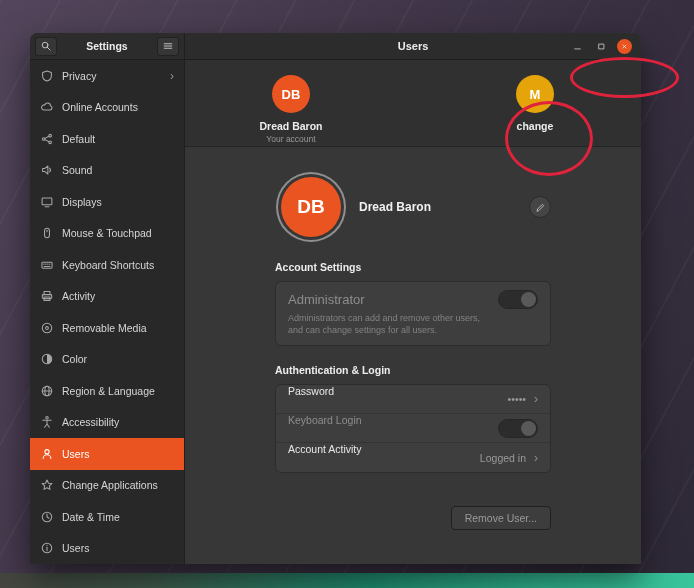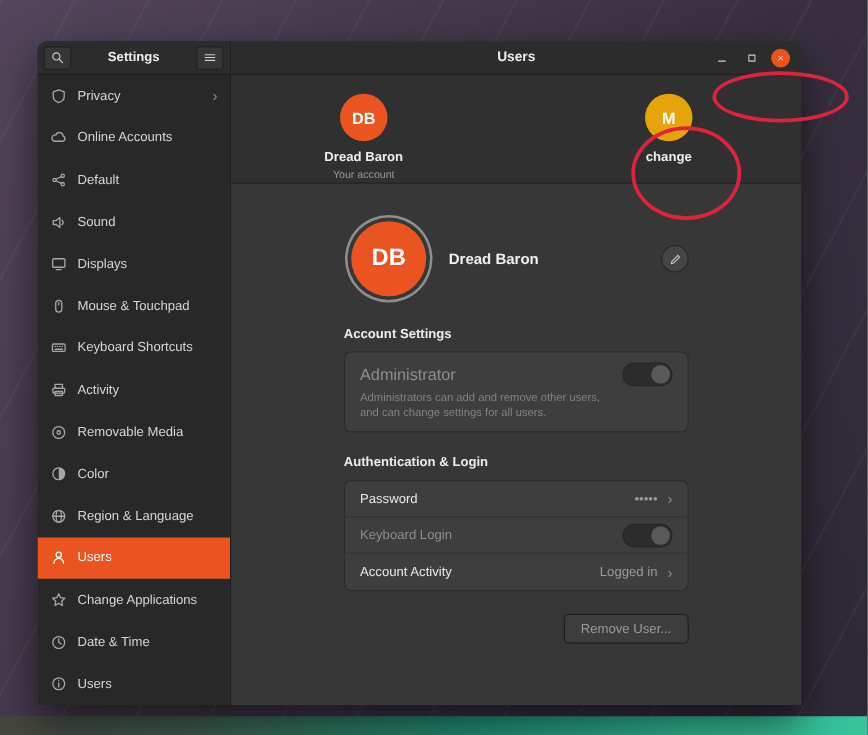--- a/index.html
+++ b/index.html
@@ -82,28 +82,28 @@
   .admin-row{display:flex;align-items:center;justify-content:space-between;}
   .dim{color:#8d8d8d;font-size:13px;}
   .desc{font-size:9px;color:#828282;margin:3px 0 0;width:208px;line-height:1.35;}
 
   .toggle{width:40px;height:19px;border-radius:10px;background:#2a2a2a;border:1px solid #222;
     position:relative;display:inline-block;flex:none;}
   .toggle .knob{position:absolute;top:1px;right:1px;width:15px;height:15px;border-radius:50%;background:#5e5e5e;}
   .toggle.disabled{opacity:.85;}
 
   .auth-card{margin-bottom:16px;}
-  .arow{height:29px;display:flex;align-items:center;padding:0 12px;border-bottom:1px solid #343434;}
+  .arow{height:29px;display:flex;padding:0 12px;border-bottom:1px solid #343434;}
   .arow:last-child{border-bottom:none;}
   .alabel{font-size:10.5px;color:#e8e8e8;}
   .alabel.dim{color:#8d8d8d;}
   .aright{margin-left:auto;display:flex;align-items:center;gap:8px;color:#9a9a9a;font-size:10.5px;}
   .aright .chev{margin-left:0;}
 
-  .remove-row{display:flex;justify-content:flex-end;margin-top:18px;}
+  .remove-row{display:flex;justify-content:flex-end;margin-top:33px;}
   .remove-row .btn{color:#9a9a9a;}
 
   .svg svg{width:100%;height:100%;display:block;fill:none;stroke:currentColor;
     stroke-width:1.2;stroke-linecap:round;stroke-linejoin:round;}
   .svg{display:inline-block;}
   .icon-btn .svg{width:12px;height:12px;}
 
   .annot{position:absolute;border:3px solid var(--annot);border-radius:50%;z-index:50;pointer-events:none;}
   #annot-unlock{left:570px;top:57px;width:109px;height:41px;}
   #annot-mumbly{left:505px;top:101px;width:88px;height:75px;}
@@ -238,20 +238,29 @@
         </div>
         <div class="side-item">
           <span class="svg sicon">
             <svg viewBox="0 0 16 16" aria-hidden="true">
               <circle cx="8" cy="8" r="5.4"></circle>
               <ellipse cx="8" cy="8" rx="2.4" ry="5.4"></ellipse>
               <line x1="2.6" y1="8" x2="13.4" y2="8"></line>
             </svg>
           </span>
           <span class="slabel">Region &amp; Language</span>
+        </div>
+        <div class="side-item">
+          <span class="svg sicon">
+            <svg viewBox="0 0 16 16" aria-hidden="true">
+              <circle cx="8" cy="3.2" r="1.4"></circle>
+              <path d="M3.2 6 h9.6 M8 6 v4.2 M8 10.2 L5.4 14 M8 10.2 L10.6 14"></path>
+            </svg>
+          </span>
+          <span class="slabel">Accessibility</span>
         </div>
         <div class="side-item selected">
           <span class="svg sicon">
             <svg viewBox="0 0 16 16" aria-hidden="true">
               <circle cx="8" cy="5.4" r="2.4"></circle>
               <path d="M3.6 13.2 a4.4 4.4 0 0 1 8.8 0"></path>
             </svg>
           </span>
           <span class="slabel">Users</span>
         </div>

